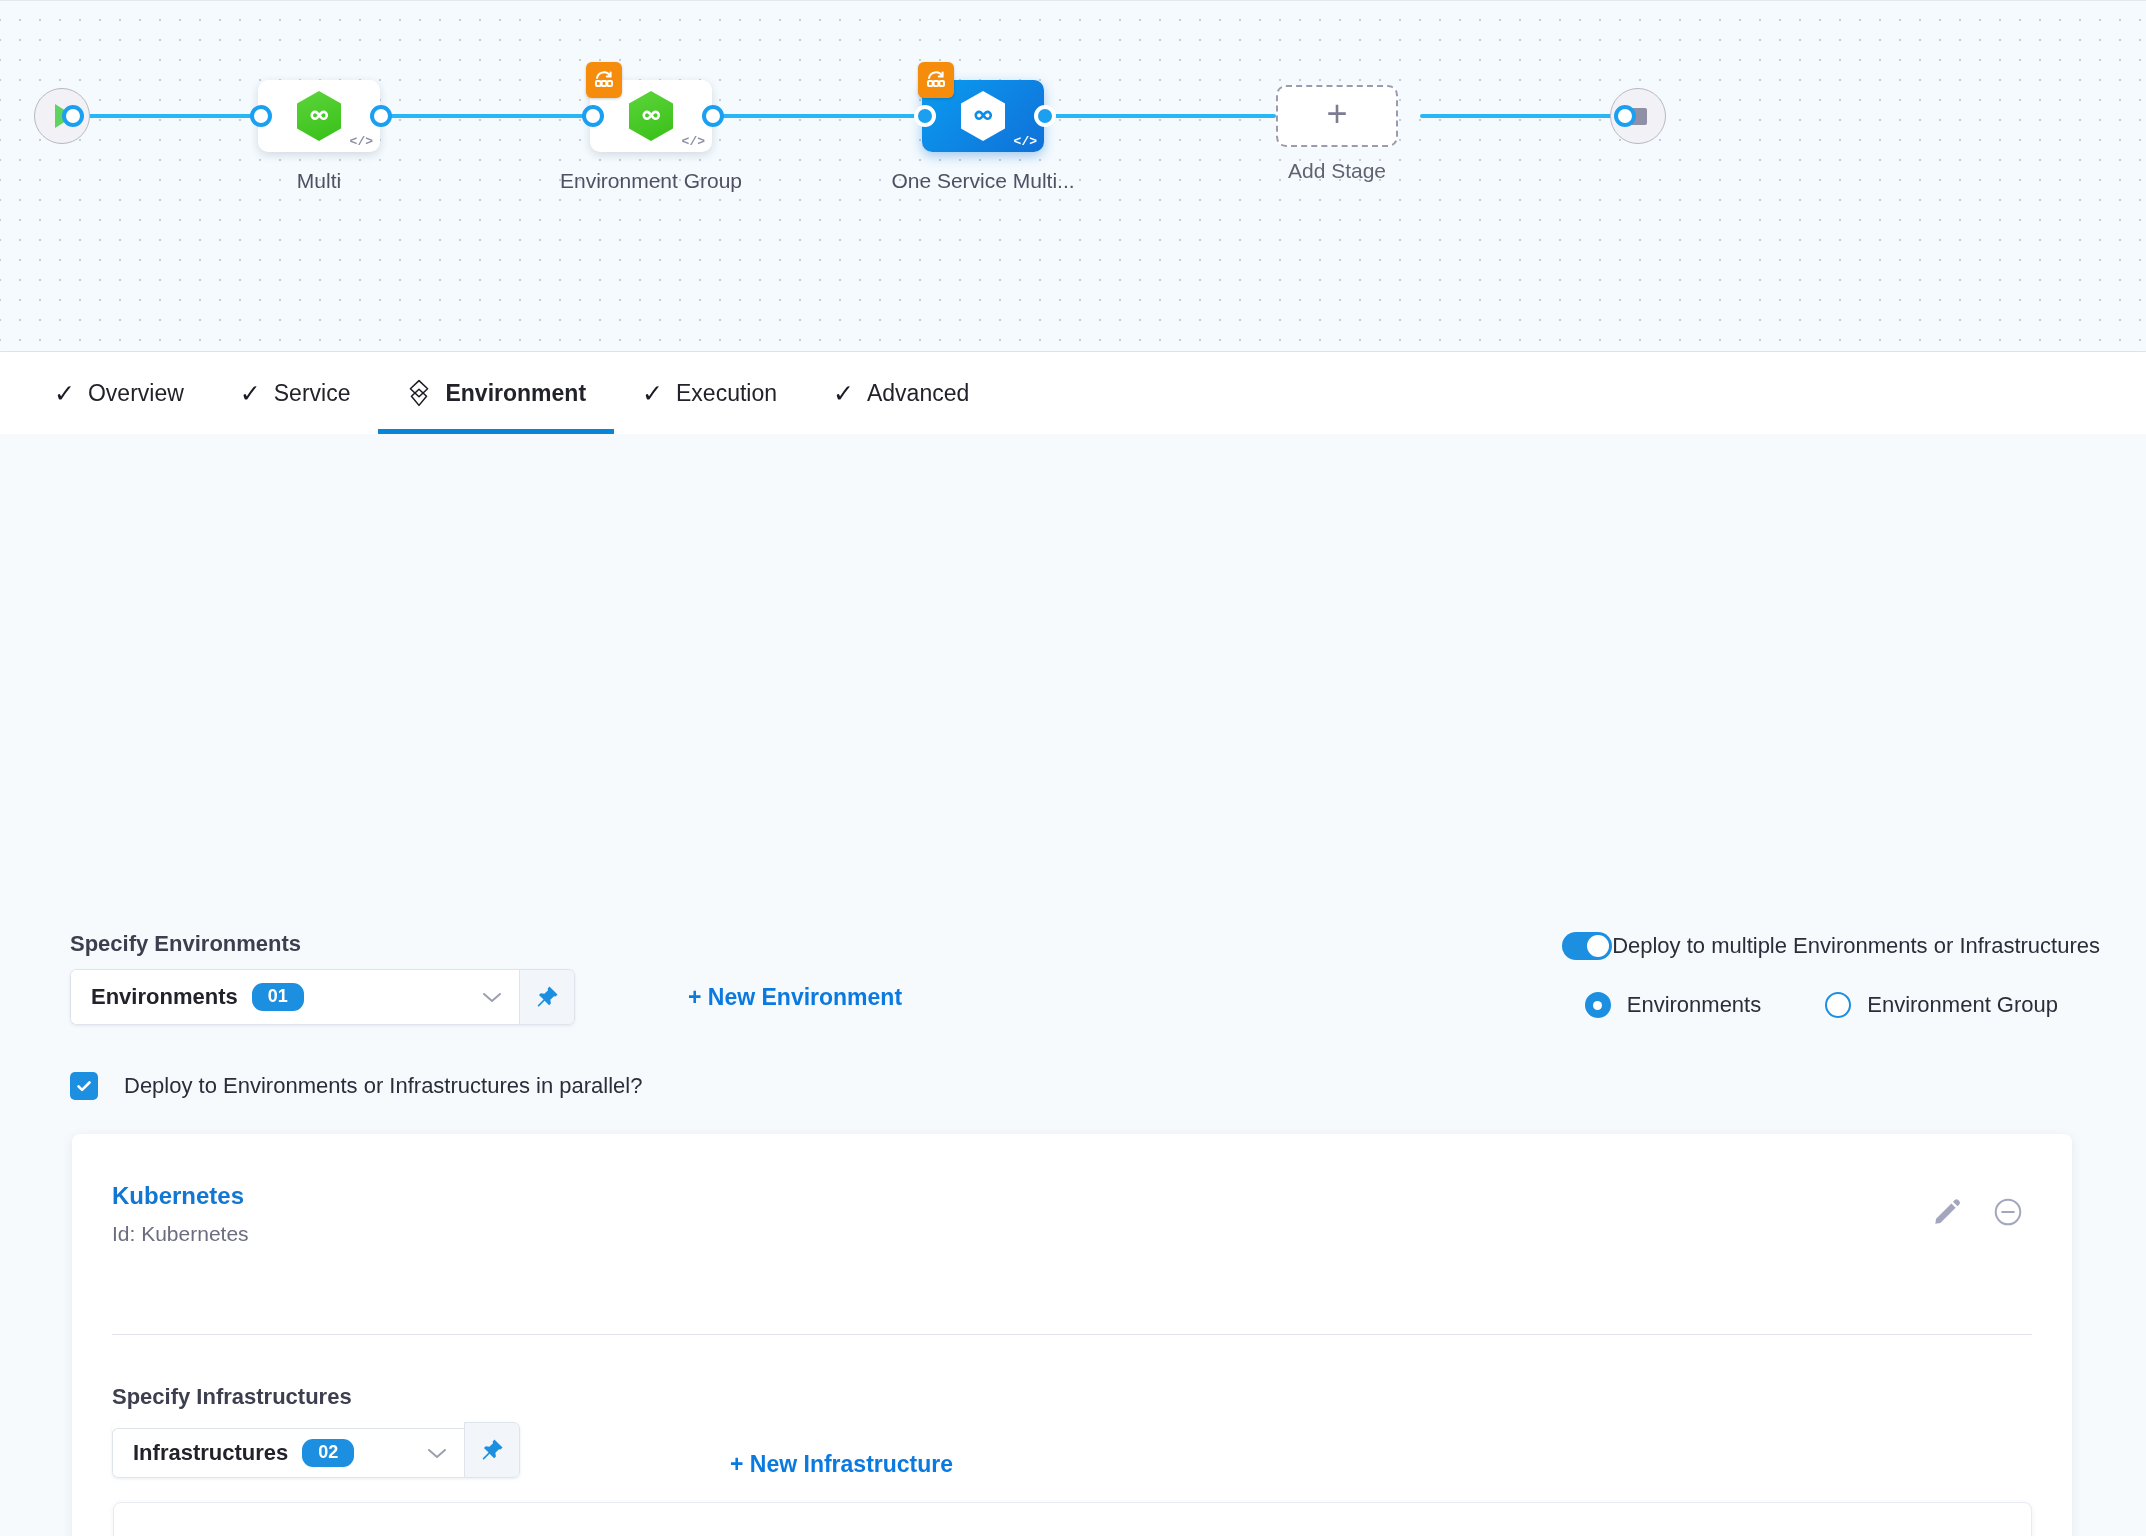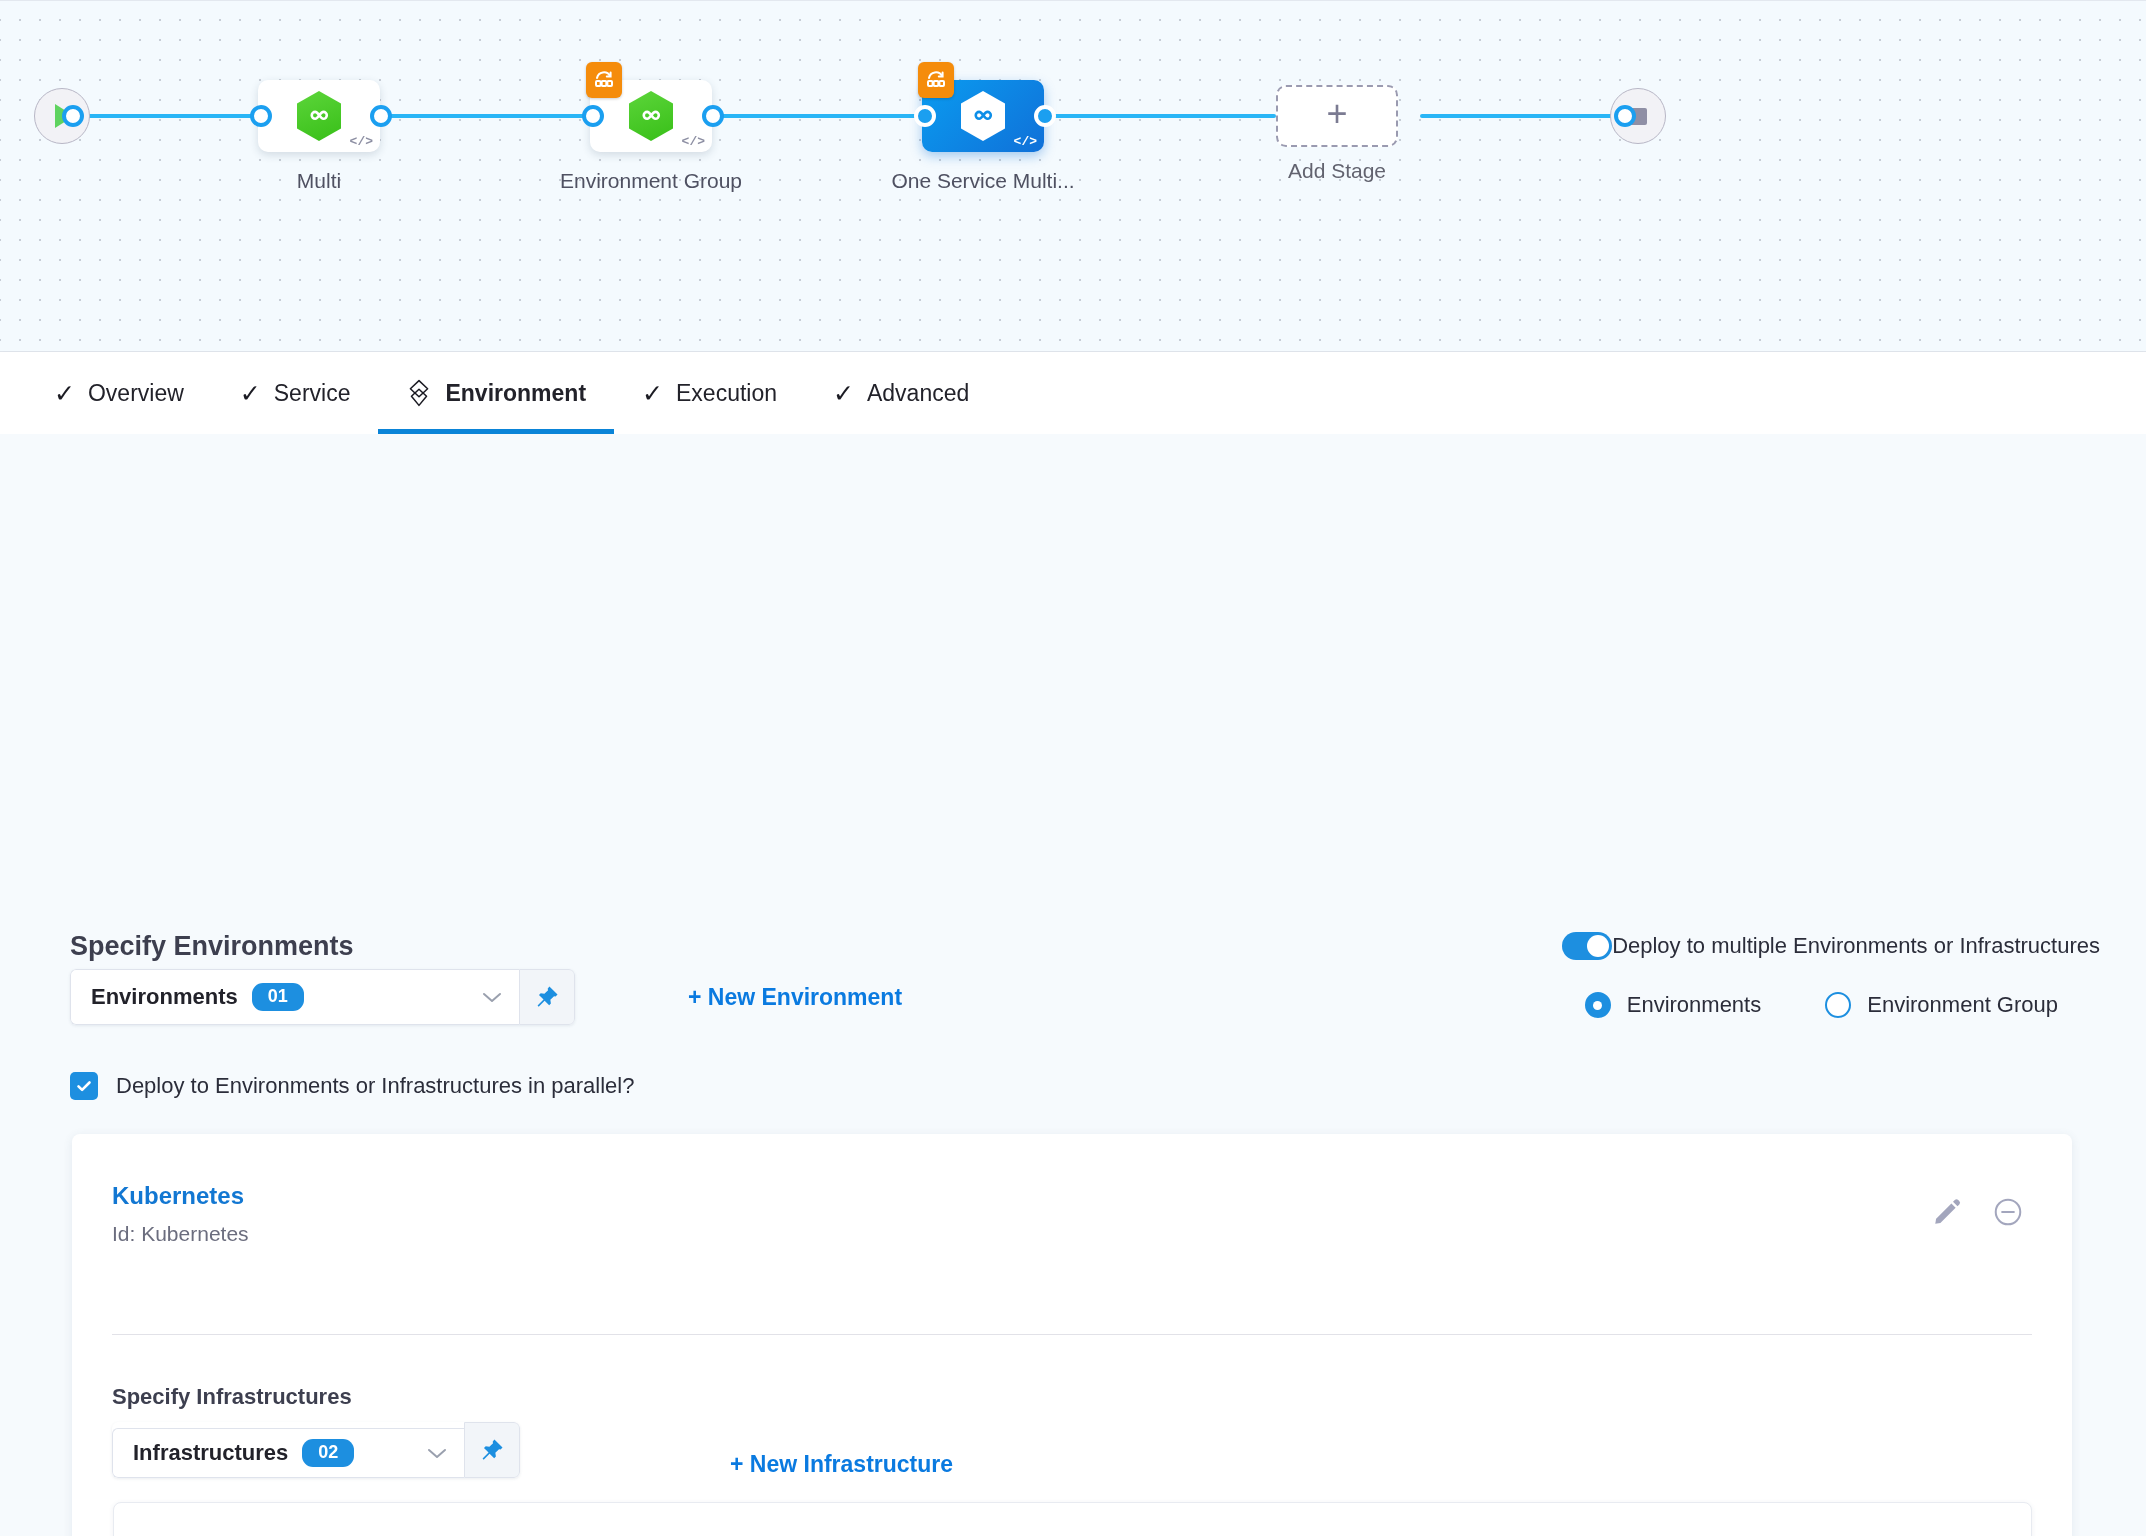--- a/index.html
+++ b/index.html
@@ -161,21 +161,21 @@
   
   #content {
     position:relative;
     height:1102px;
     background:#f6fafd;
     padding:0;
   }
 
   .lbl-specify {
     position:absolute; left:70px; top:497px;
-    font-size:27px; font-weight:700; color:#3d3f4f;
+    font-size:22px; font-weight:700; color:#3d3f4f;
   }
 
   .selectwrap {
     position:absolute;
     display:flex;
     height:56px;
     border-radius:6px;
     overflow:hidden;
     box-shadow:0 1px 3px rgba(60,80,110,.10);
   }
@@ -233,21 +233,21 @@
     width:26px;height:26px;border-radius:50%;
     border:2px solid #1d8fe0;background:#fff;
     display:flex;align-items:center;justify-content:center;
   }
   .radio.on .dot { background:#1d8fe0; }
   .radio.on .dot::after { content:"";width:9px;height:9px;border-radius:50%;background:#fff; }
   .radio span { font-size:22px;color:#2b2d3a; }
 
   .check-row {
     position:absolute; left:70px; top:638px;
-    display:flex;align-items:center;gap:18px; cursor:pointer;
+    display:flex;align-items:center;gap:26px; cursor:pointer;
   }
   .cbox {
     width:28px;height:28px;border-radius:5px;background:#1d8fe0;
     display:flex;align-items:center;justify-content:center;
   }
   .check-row span { font-size:22px;color:#2b2d3a; }
 
   
   .envcard {
     position:absolute;

